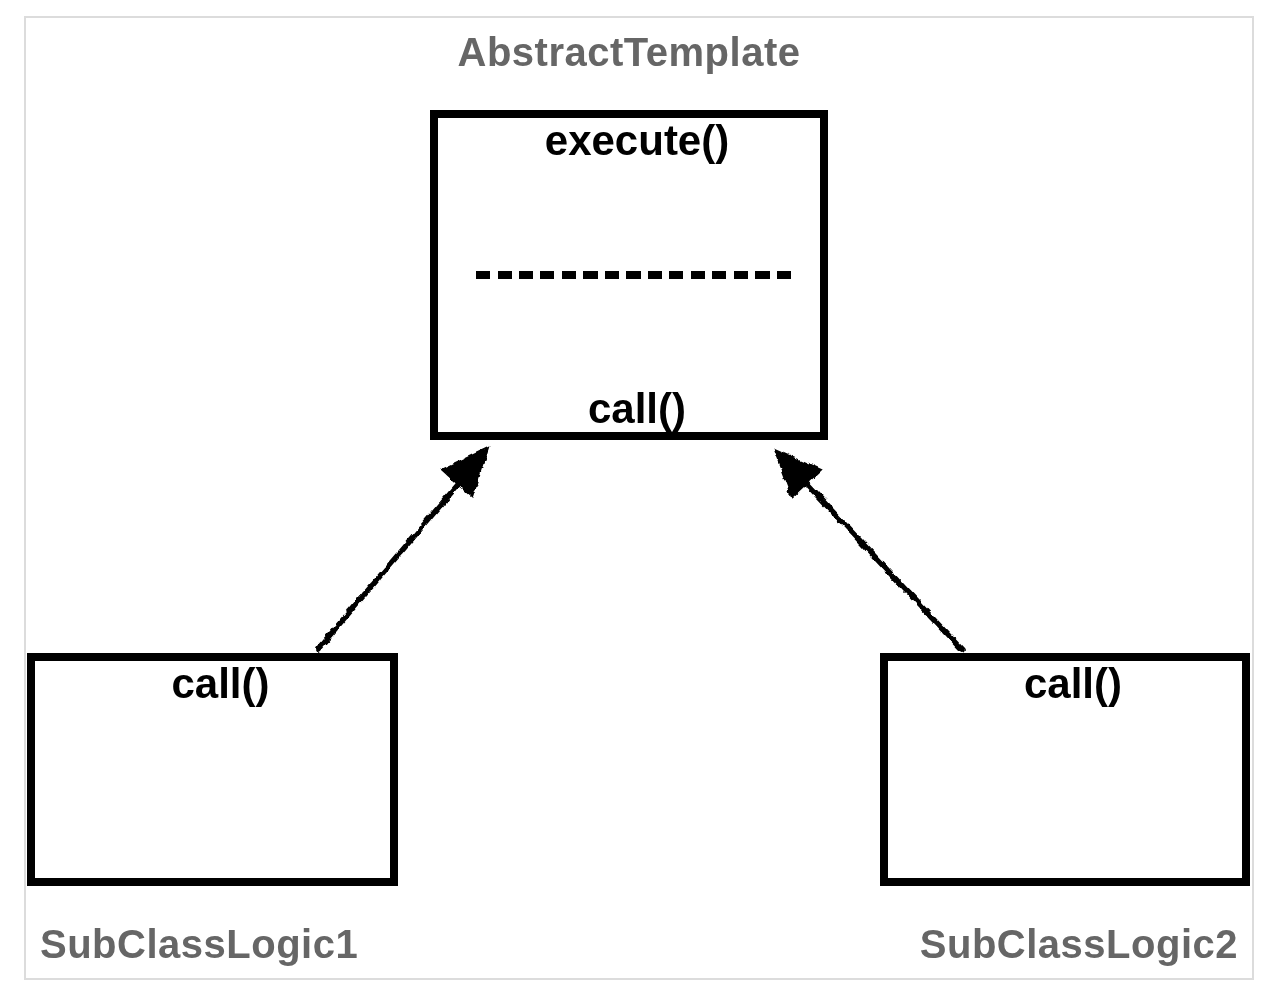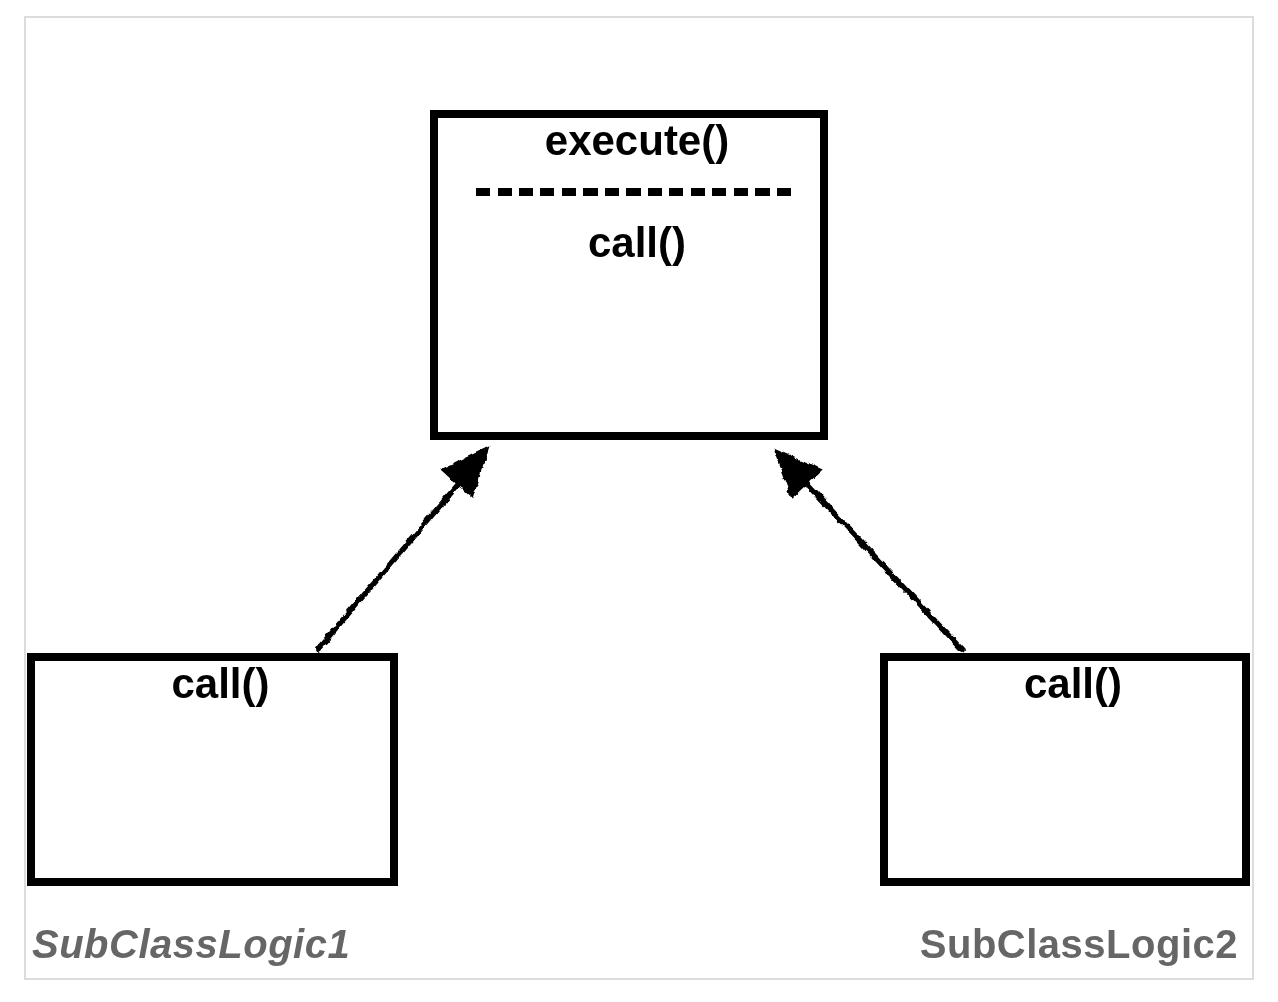--- a/index.html
+++ b/index.html
@@ -39,21 +39,21 @@
     letter-spacing: 0.5px;
   }
   .uml-box {
     position: absolute;
     border: 8px solid #000000;
     background: #ffffff;
     box-sizing: border-box;
     display: flex;
     flex-direction: column;
     align-items: center;
-    justify-content: flex-start;
+    justify-content: space-between;
     padding-left: 16px;
   }
   .box-abstract {
     left: 430px;
     top: 110px;
     width: 398px;
     height: 330px;
     gap: 24px;
   }
   .box-sub-left {
@@ -86,38 +86,39 @@
   }
   .sub-label {
     position: absolute;
     top: 922px;
     font-size: 40px;
     font-weight: 700;
     color: #666666;
     letter-spacing: 0.5px;
     white-space: nowrap;
   }
-  .label-left  { left: 32px; font-style: italic; }
+  .label-left  { left: 40px; }
   .label-right { right: 40px; text-align: left; }
   .arrow-layer {
     position: absolute;
     left: 0;
     top: 0;
     width: 1278px;
     height: 1002px;
     pointer-events: none;
   }
 </style>
 </head>
 <body>
 
 <div class="stage">
 
   <div class="frame"></div>
 
+  <div class="diagram-title">AbstractTemplate</div>
 
   <div class="uml-box box-abstract">
     <div class="method-text">execute()</div>
     <div class="dashed-divider"></div>
     <div class="method-text">call()</div>
   </div>
 
   <div class="uml-box box-sub-left">
     <div class="method-text">call()</div>
   </div>

